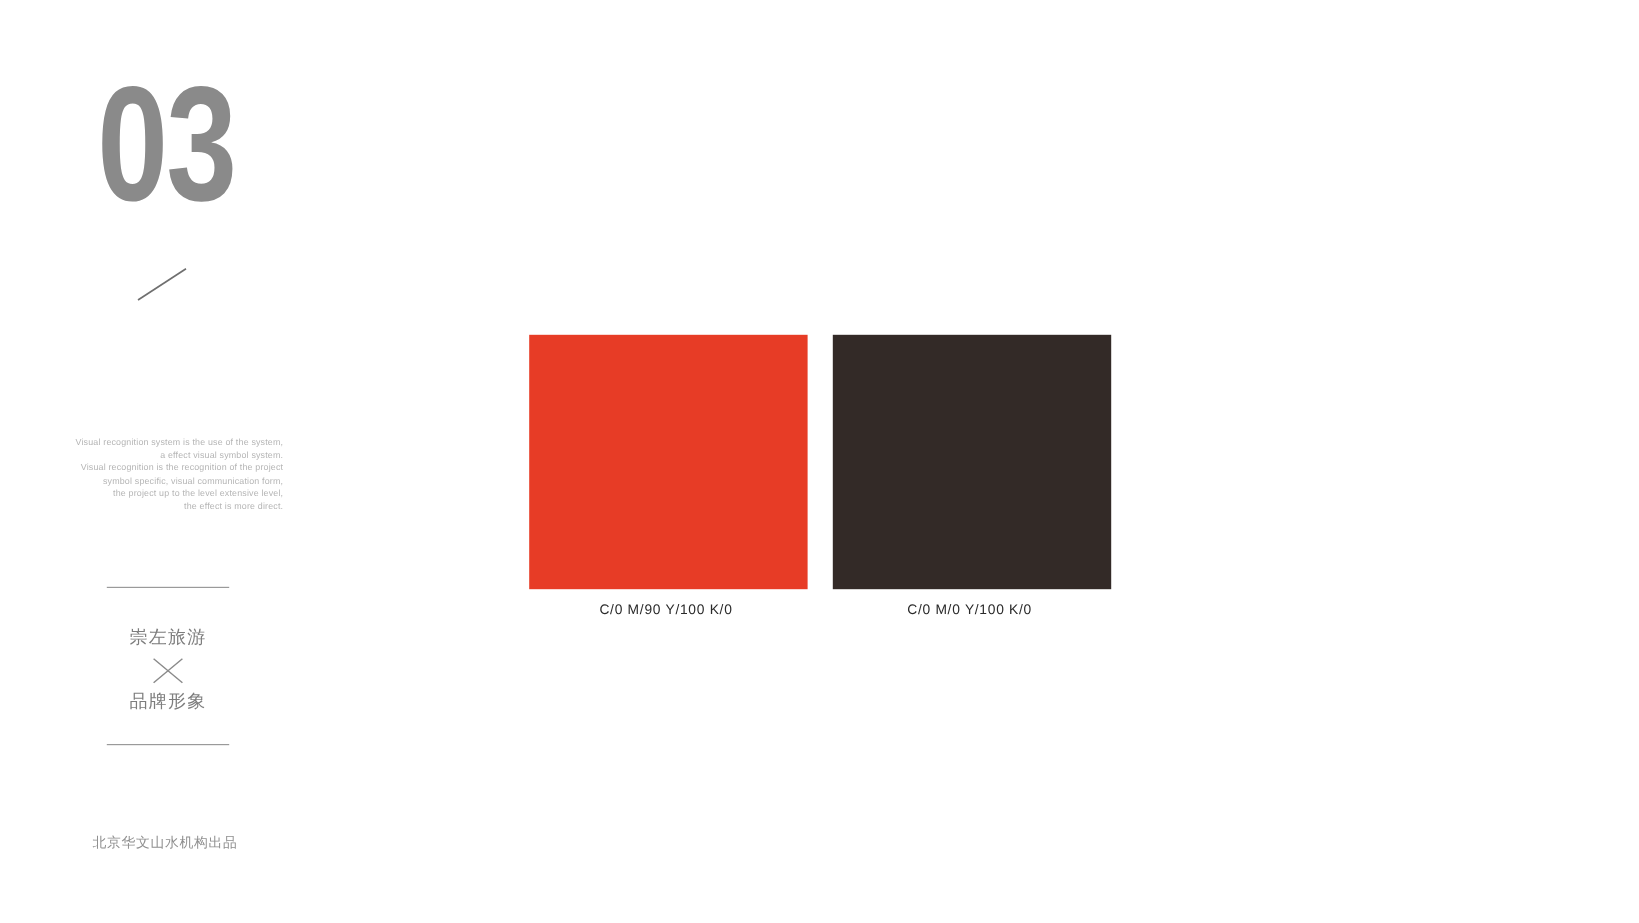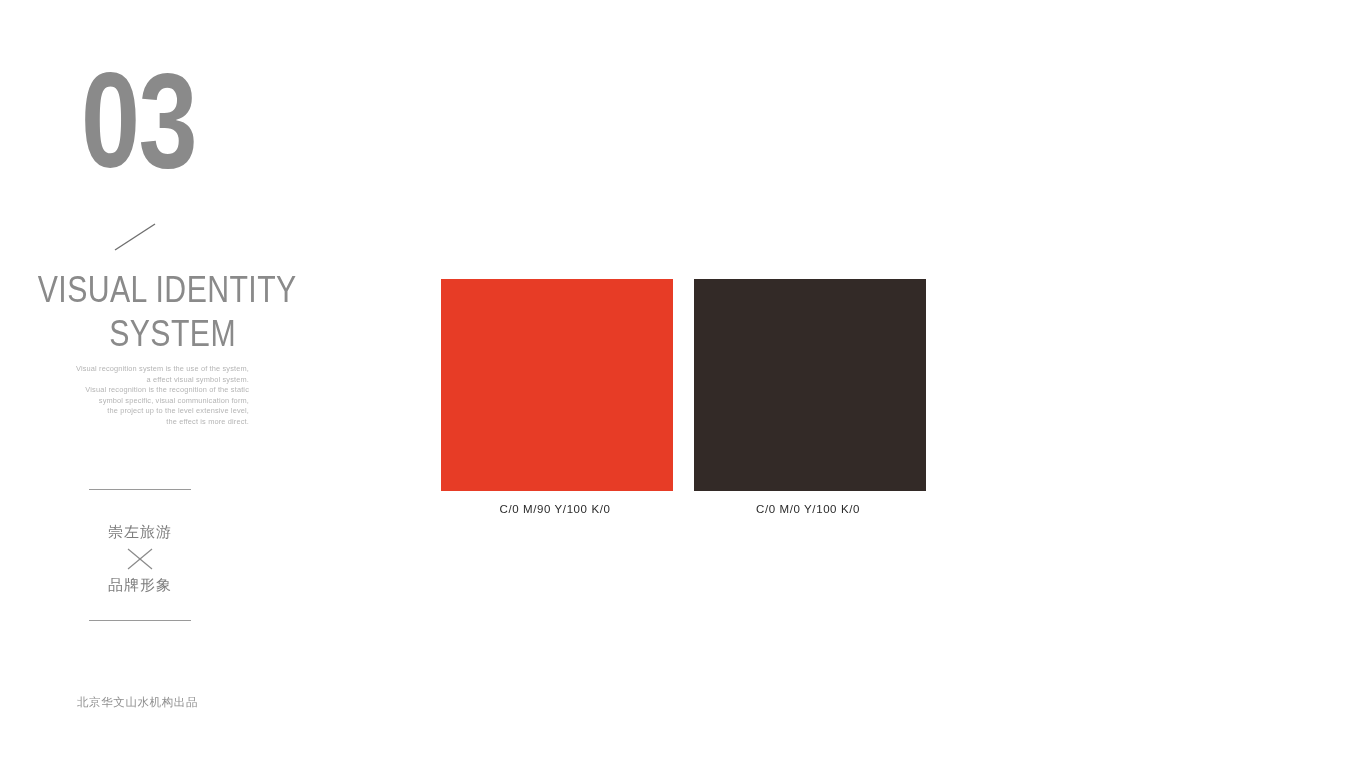--- a/index.html
+++ b/index.html
@@ -78,21 +78,20 @@
   .desc-block {
     position: absolute;
     left: 0;
     top: 364px;
     width: 236px;
     text-align: right;
     color: #b5b5b5;
     font-size: 7.4px;
     line-height: 10.6px;
     letter-spacing: 0.15px;
-    margin-left: 13px;
   }
   .desc-line { white-space: nowrap; }
 
   .brand-block {
     position: absolute;
     left: 89px;
     top: 489px;
     width: 102px;
   }
   .rule {
@@ -166,29 +165,25 @@
   <div class="left-col">
 
     <div class="section-number">03</div>
 
     <div class="slash-mark">
       <svg width="46" height="30" viewBox="0 0 46 30" xmlns="http://www.w3.org/2000/svg">
         <line x1="2" y1="28" x2="42" y2="2" stroke="#6f6f6f" stroke-width="1.4"></line>
       </svg>
     </div>
 
-    <div class="title-block">
-      <div class="title-line">VISUAL IDENTITY</div>
-      <div class="title-line">SYSTEM</div>
-    </div>
 
     <div class="desc-block">
       <div class="desc-line">Visual recognition system is the use of the system,</div>
       <div class="desc-line">a effect visual symbol system.</div>
-      <div class="desc-line">Visual recognition is the recognition of the static</div>
+      <div class="desc-line">Visual recognition is the recognition of the project</div>
       <div class="desc-line">symbol specific, visual communication form,</div>
       <div class="desc-line">the project up to the level extensive level,</div>
       <div class="desc-line">the effect is more direct.</div>
     </div>
 
     <div class="brand-block">
       <div class="rule"></div>
       <div class="brand-cn brand-top">崇左旅游</div>
       <div class="x-mark">
         <svg width="30" height="26" viewBox="0 0 30 26" xmlns="http://www.w3.org/2000/svg">

